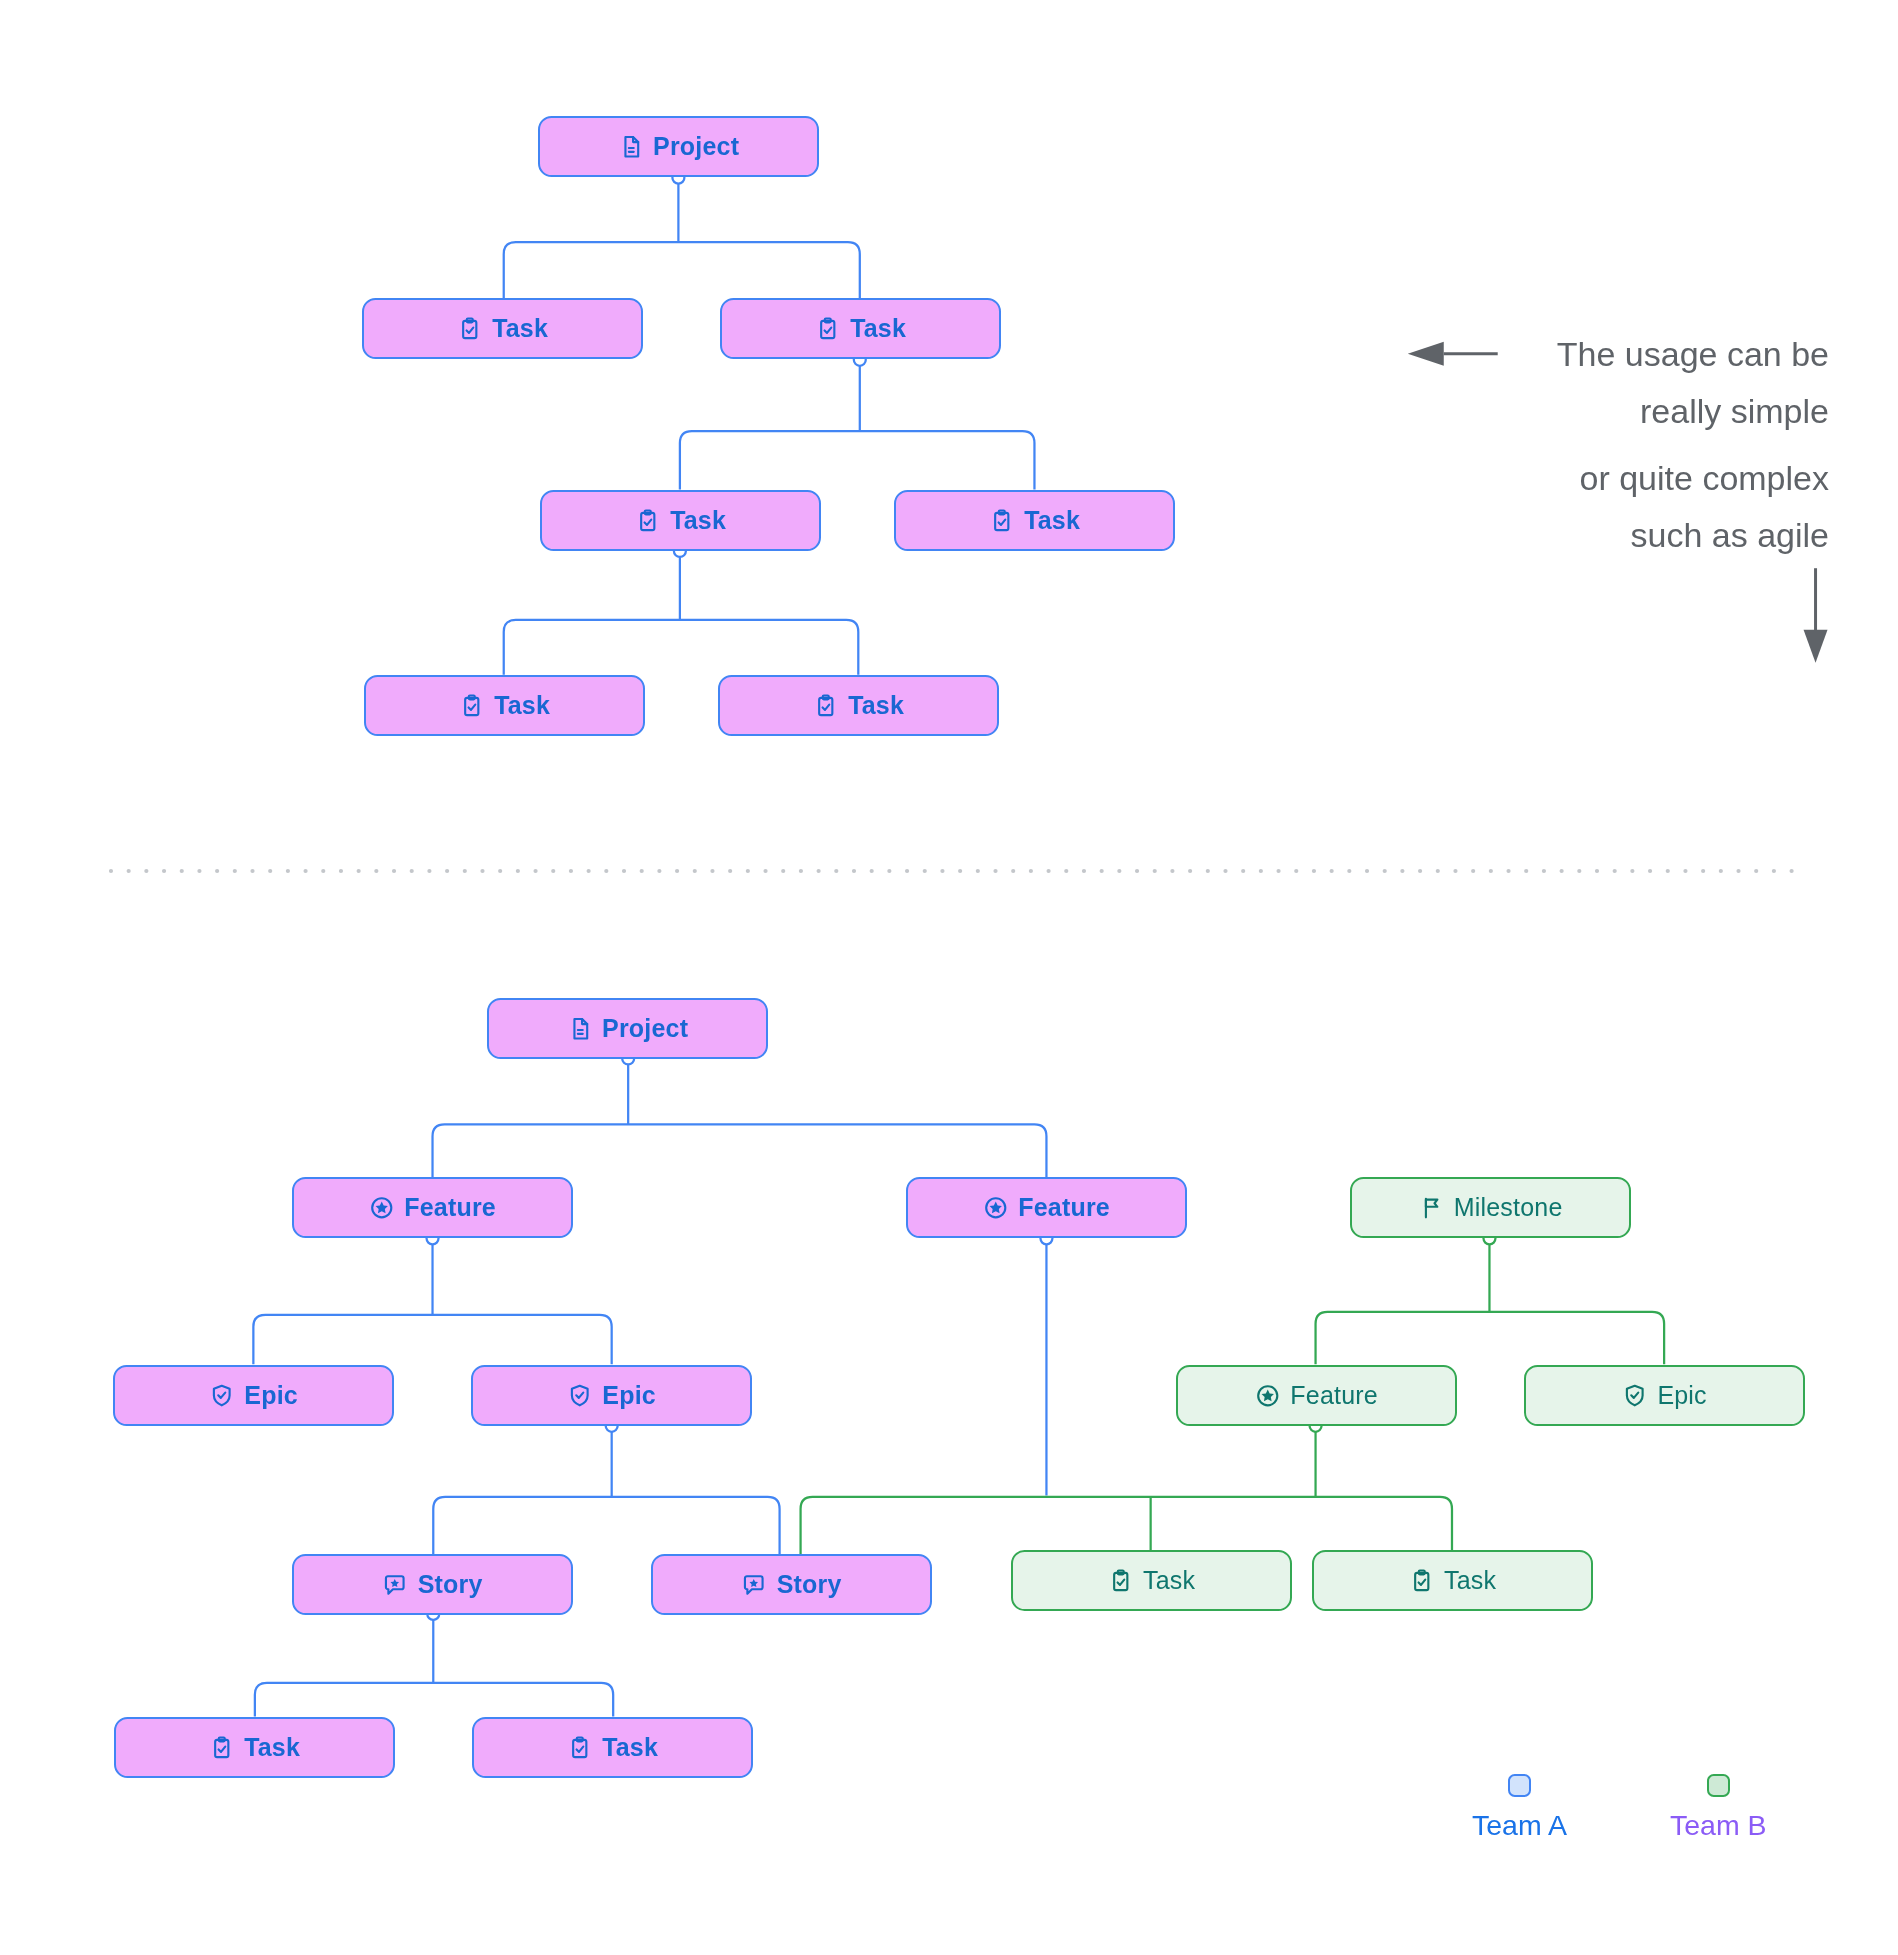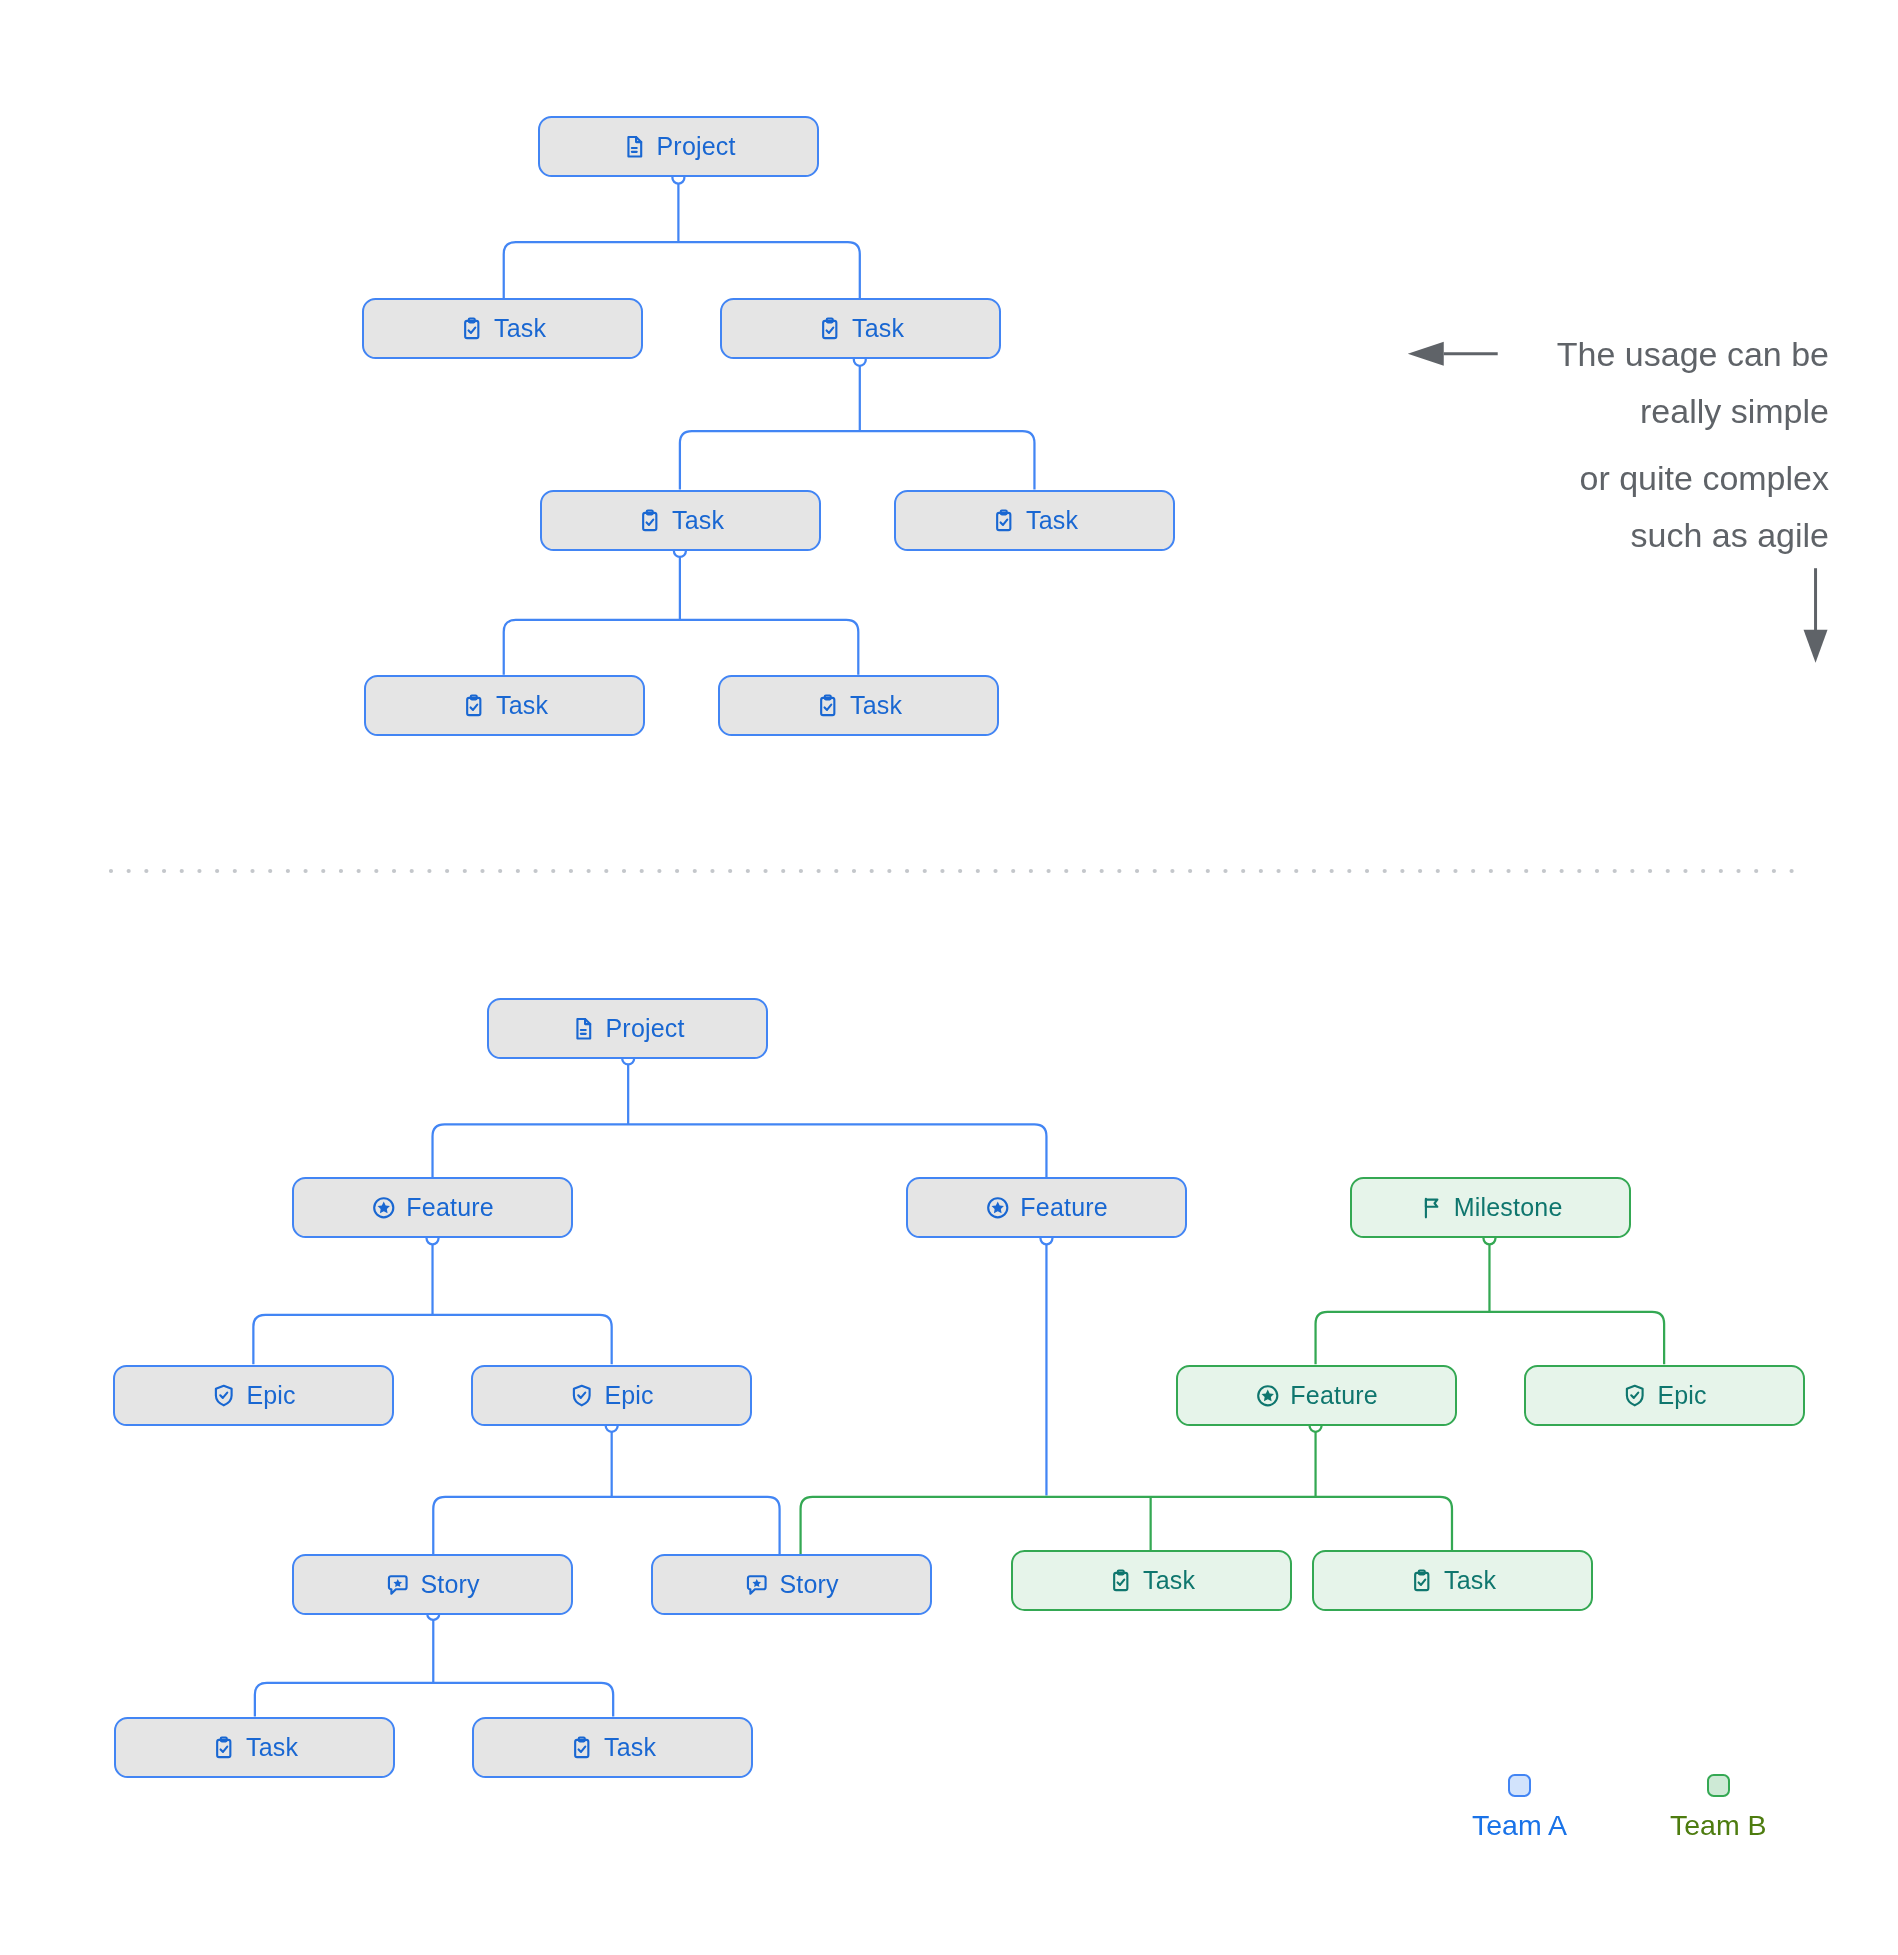--- a/index.html
+++ b/index.html
@@ -2,32 +2,32 @@
 <html style="font-size:12px"><head>
 <meta charset="utf-8">
 <style>
   html,body{margin:0;padding:0;background:#ffffff;}
   .canvas{position:relative;width:1898px;height:1955px;background:#ffffff;overflow:hidden;
           font-family:"Liberation Sans", sans-serif;}
   svg.layer{position:absolute;left:0;top:0;}
   .node{position:absolute;width:281px;height:61px;box-sizing:border-box;border-radius:13.5px;
         border:2.2px solid;display:flex;align-items:center;justify-content:center;gap:9.7px;
         font-size:25px;font-weight:500;letter-spacing:0.2px;}
-  .team-a{background:#e5e5e5;border-color:#4285f4;color:#1967d2;}
+  .team-a{background:#f0abfc;border-color:#4285f4;color:#1967d2;font-weight:bold;}
   .team-b{background:#e6f4ea;border-color:#34a853;color:#0f766e;}
   .ic{display:flex;align-items:center;}
   .ic svg{width:25.5px;height:25.5px;stroke:currentColor;fill:none;stroke-width:2;
           stroke-linecap:round;stroke-linejoin:round;}
   .note{position:absolute;text-align:right;color:#5f6368;font-size:34px;line-height:57px;font-weight:400;}
   .legend-item{position:absolute;display:flex;align-items:center;gap:12px;font-size:28.5px;font-weight:500;flex-direction:column;}
   .swatch{width:22.5px;height:22.5px;border-radius:6.7px;border:2.2px solid;box-sizing:border-box;}
   .swatch-a{background:#d2e3fc;border-color:#4285f4;}
   .swatch-b{background:#ceead6;border-color:#34a853;}
   .legend-a{color:#1a73e8;}
-  .legend-b{color:#4d7c0f;}
+  .legend-b{color:#8b5cf6;}
 </style>
 </head>
 <body>
 
 <div class="canvas">
 
   <svg width="0" height="0" style="position:absolute">
     <defs>
       <symbol id="i-doc" viewBox="0 0 24 24">
         <path d="M7 2.8 h7.2 L19 7.6 V21.2 H7 Z"></path>

